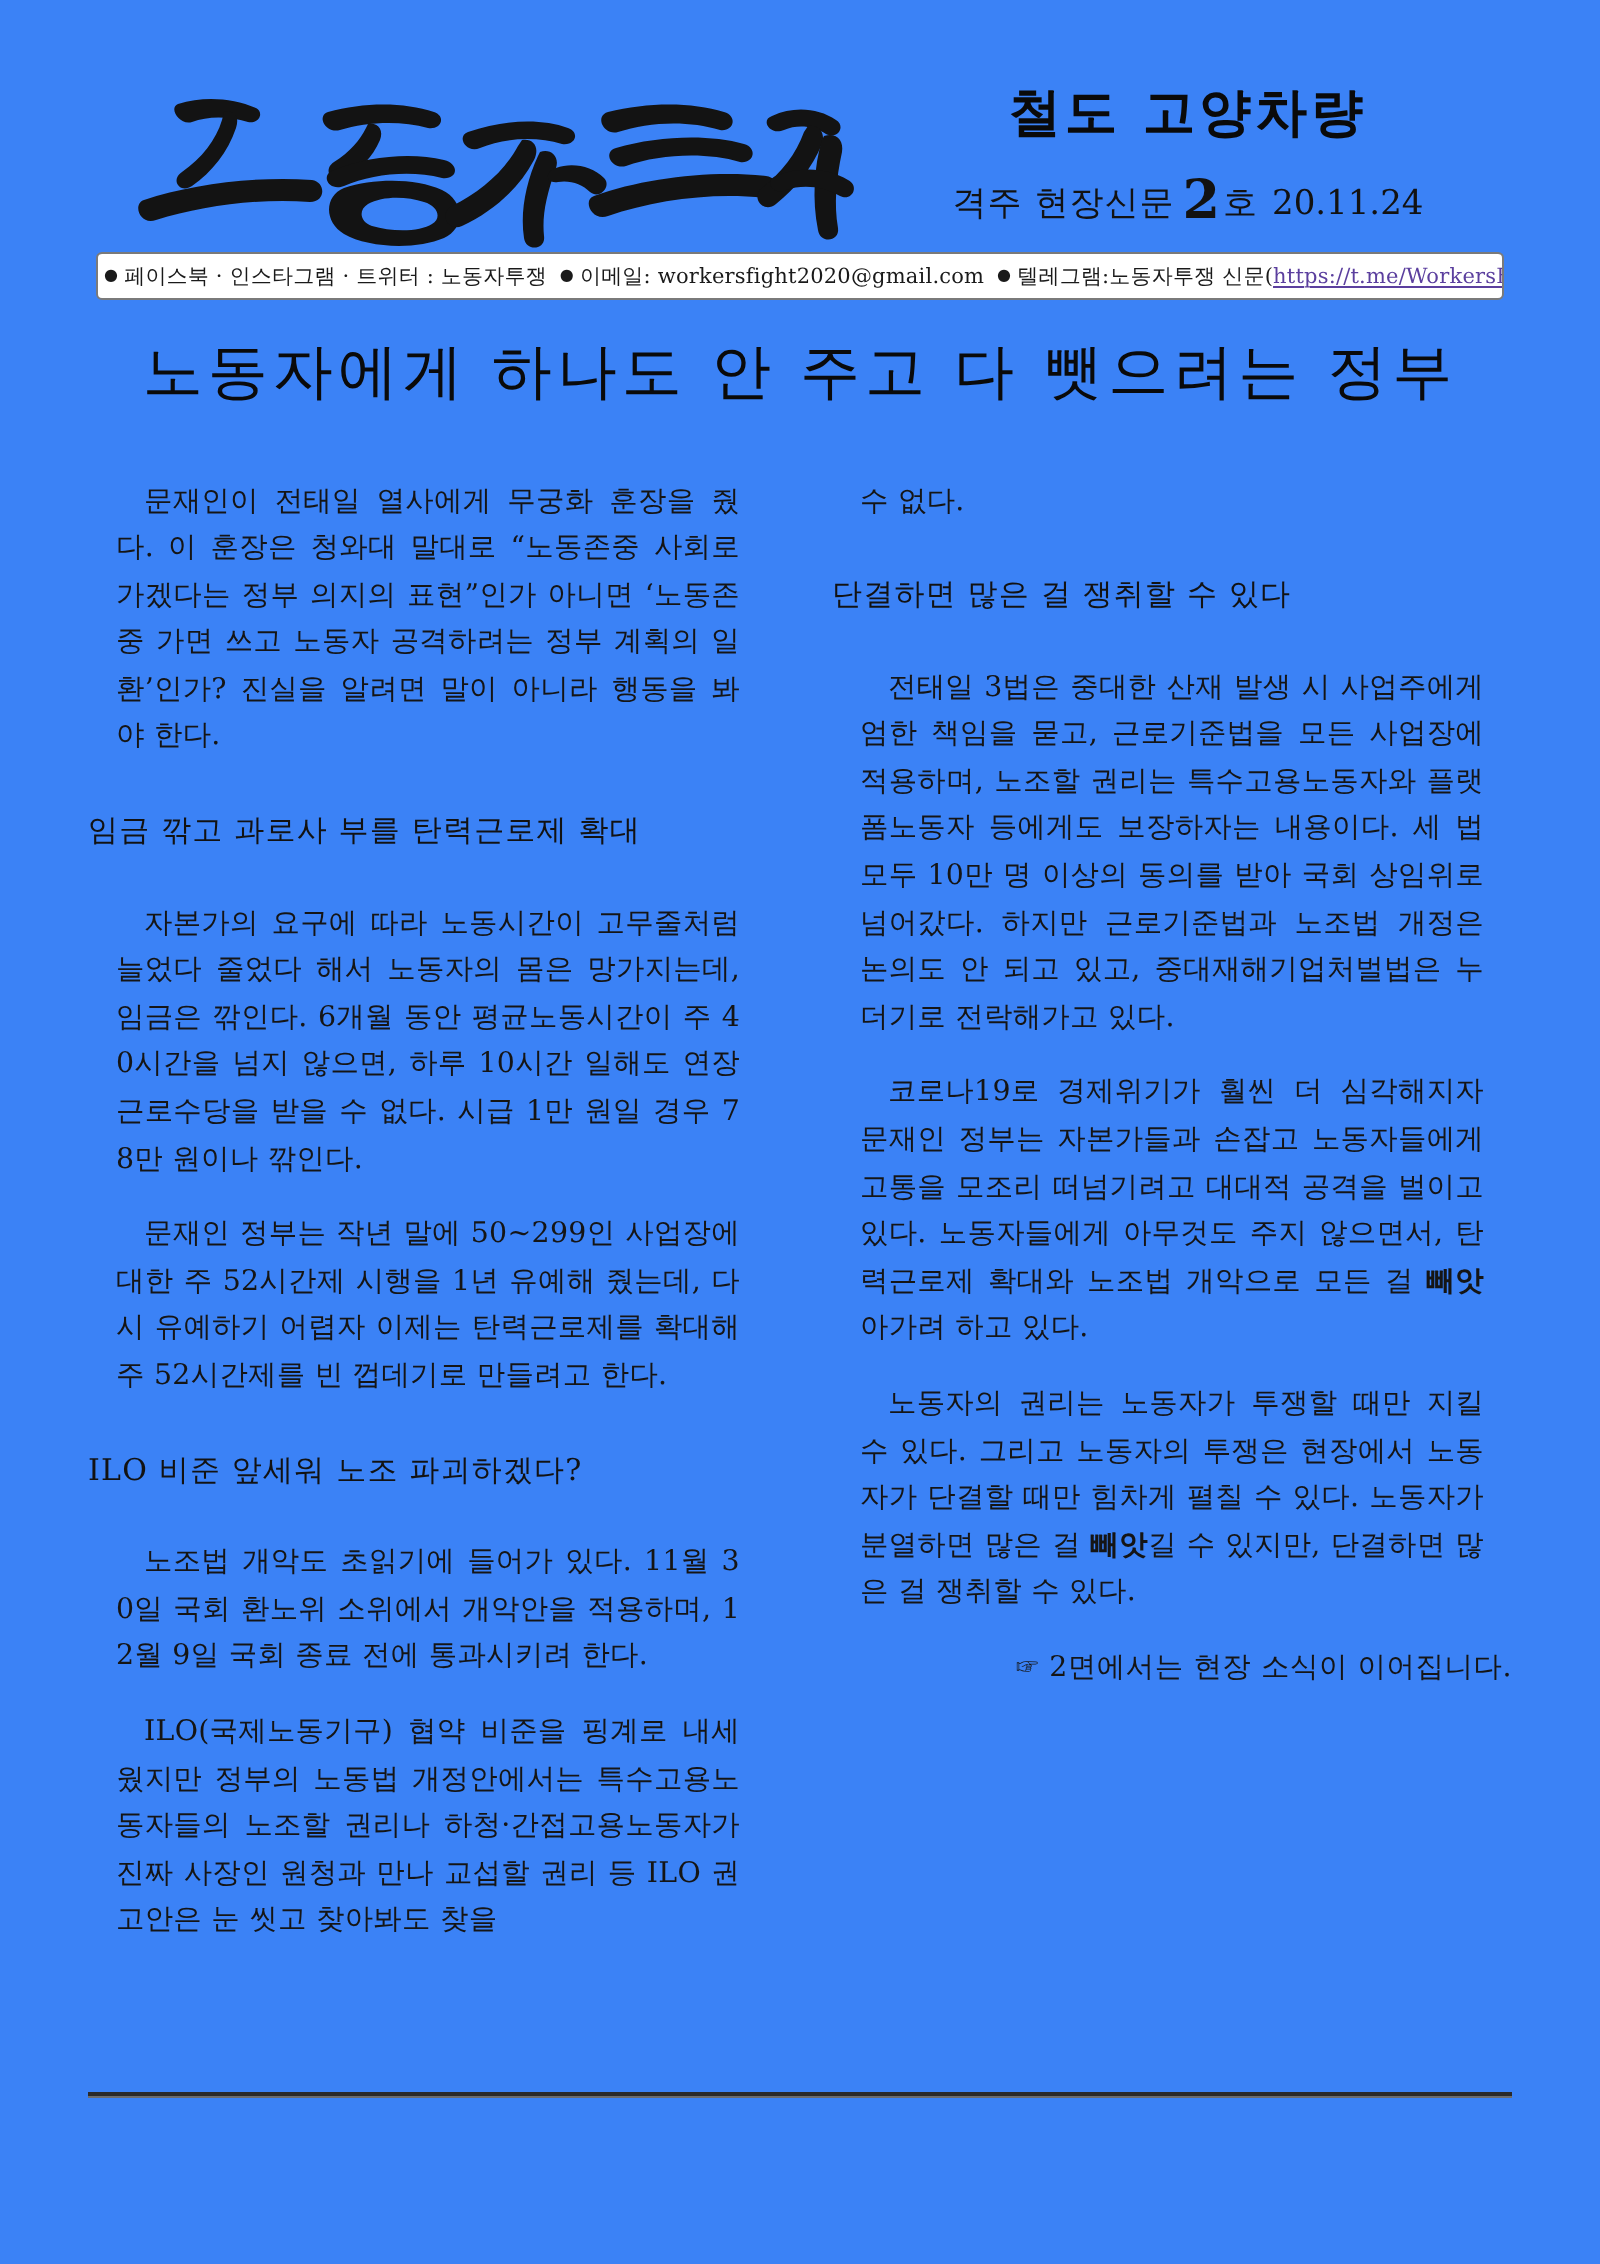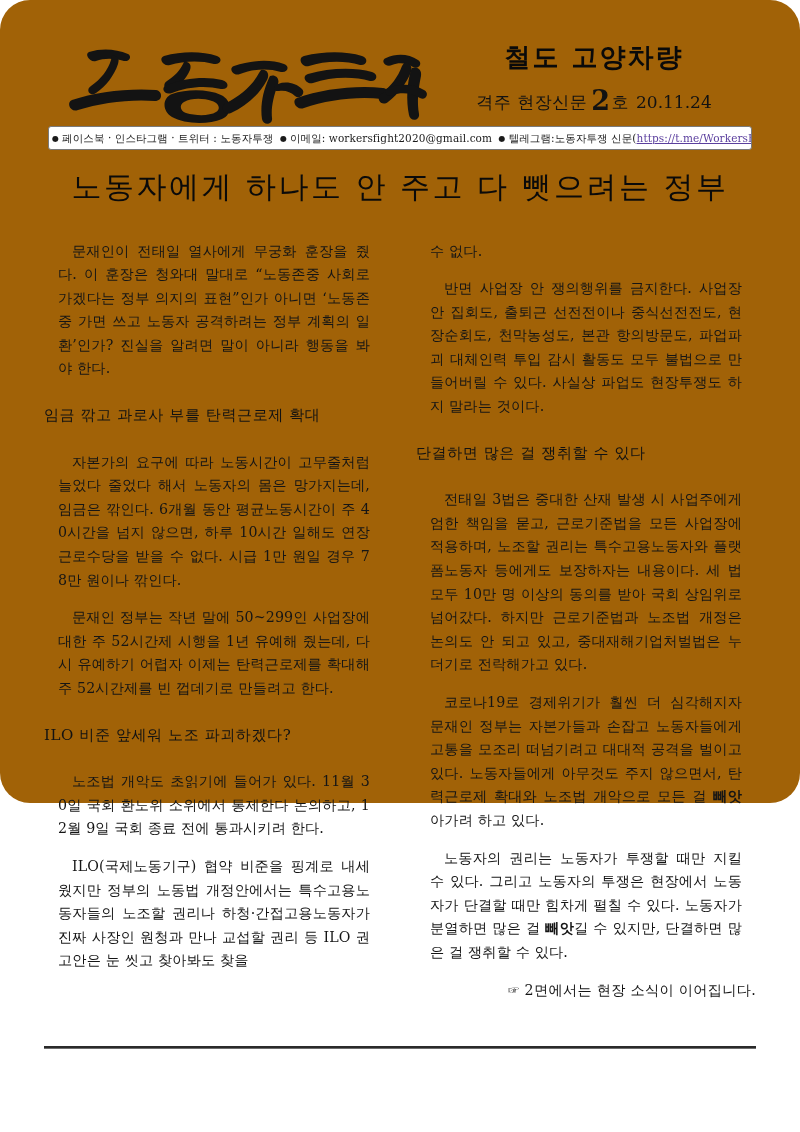--- a/index.html
+++ b/index.html
@@ -12,24 +12,23 @@
     width: 800px;
     height: 1132px;
     font-family: "DejaVu Serif", "Liberation Serif", serif;
     color: #111111;
     overflow: hidden;
   }
 
   .page {
     position: relative;
     width: 800px;
-    height: 803px;
-    background: #a16207;
-    box-sizing: border-box;
-    border-radius: 30px;
+    height: 1132px;
+    background: #3b82f6;
+    box-sizing: border-box;
   }
 
   
   .masthead {
     position: relative;
     height: 122px;
     padding: 32px 44px 0 44px;
     box-sizing: border-box;
     display: flex;
     align-items: flex-start;
@@ -239,27 +238,26 @@
   <h1 class="headline">노동자에게 하나도 안 주고 다 뺏으려는 정부</h1>
 
   <div class="columns">
 
     <div class="col">
       <p class="para">문재인이 전태일 열사에게 무궁화 훈장을 줬다. 이 훈장은 청와대 말대로 “노동존중 사회로 가겠다는 정부 의지의 표현”인가 아니면 ‘노동존중 가면 쓰고 노동자 공격하려는 정부 계획의 일환’인가? 진실을 알려면 말이 아니라 행동을 봐야 한다.</p>
       <div class="subhead">임금 깎고 과로사 부를 탄력근로제 확대</div>
       <p class="para">자본가의 요구에 따라 노동시간이 고무줄처럼 늘었다 줄었다 해서 노동자의 몸은 망가지는데, 임금은 깎인다. 6개월 동안 평균노동시간이 주 40시간을 넘지 않으면, 하루 10시간 일해도 연장근로수당을 받을 수 없다. 시급 1만 원일 경우 78만 원이나 깎인다.</p>
       <p class="para">문재인 정부는 작년 말에 50~299인 사업장에 대한 주 52시간제 시행을 1년 유예해 줬는데, 다시 유예하기 어렵자 이제는 탄력근로제를 확대해 주 52시간제를 빈 껍데기로 만들려고 한다.</p>
       <div class="subhead">ILO 비준 앞세워 노조 파괴하겠다?</div>
-      <p class="para">노조법 개악도 초읽기에 들어가 있다. 11월 30일 국회 환노위 소위에서 통제한다 논의하고, 12월 9일 국회 종료 전에 통과시키려 한다.</p>
+      <p class="para">노조법 개악도 초읽기에 들어가 있다. 11월 30일 국회 환노위 소위에서 개악안을 적용하며, 12월 9일 국회 종료 전에 통과시키려 한다.</p>
       <p class="para">ILO(국제노동기구) 협약 비준을 핑계로 내세웠지만 정부의 노동법 개정안에서는 특수고용노동자들의 노조할 권리나 하청·간접고용노동자가 진짜 사장인 원청과 만나 교섭할 권리 등 ILO 권고안은 눈 씻고 찾아봐도 찾을</p>
     </div>
 
     <div class="col">
       <p class="para no-indent">수 없다.</p>
-      <p class="para">반면 사업장 안 쟁의행위를 금지한다. 사업장 안 집회도, 출퇴근 선전전이나 중식선전전도, 현장순회도, 천막농성도, 본관 항의방문도, 파업파괴 대체인력 투입 감시 활동도 모두 불법으로 만들어버릴 수 있다. 사실상 파업도 현장투쟁도 하지 말라는 것이다.</p>
       <div class="subhead">단결하면 많은 걸 쟁취할 수 있다</div>
       <p class="para">전태일 3법은 중대한 산재 발생 시 사업주에게 엄한 책임을 묻고, 근로기준법을 모든 사업장에 적용하며, 노조할 권리는 특수고용노동자와 플랫폼노동자 등에게도 보장하자는 내용이다. 세 법 모두 10만 명 이상의 동의를 받아 국회 상임위로 넘어갔다. 하지만 근로기준법과 노조법 개정은 논의도 안 되고 있고, 중대재해기업처벌법은 누더기로 전락해가고 있다.</p>
       <p class="para"><span>코로나19로 경제위기가 훨씬 더 심각해지자 문재인 정부는 자본가들과 손잡고 노동자들에게 고통을 모조리 떠넘기려고 대대적 공격을 벌이고 있다. 노동자들에게 아무것도 주지 않으면서, 탄력근로제 확대와 노조법 개악으로 모든 걸 </span><span class="bold-word">빼앗</span><span>아가려 하고 있다.</span></p>
       <p class="para"><span>노동자의 권리는 노동자가 투쟁할 때만 지킬 수 있다. 그리고 노동자의 투쟁은 현장에서 노동자가 단결할 때만 힘차게 펼칠 수 있다. 노동자가 분열하면 많은 걸 </span><span class="bold-word">빼앗</span><span>길 수 있지만, 단결하면 많은 걸 쟁취할 수 있다.</span></p>
       <div class="footnote"><span class="hand">☞</span><span>2면에서는 현장 소식이 이어집니다.</span></div>
     </div>
 
   </div>
 
   <div class="bottom-rule"></div>

